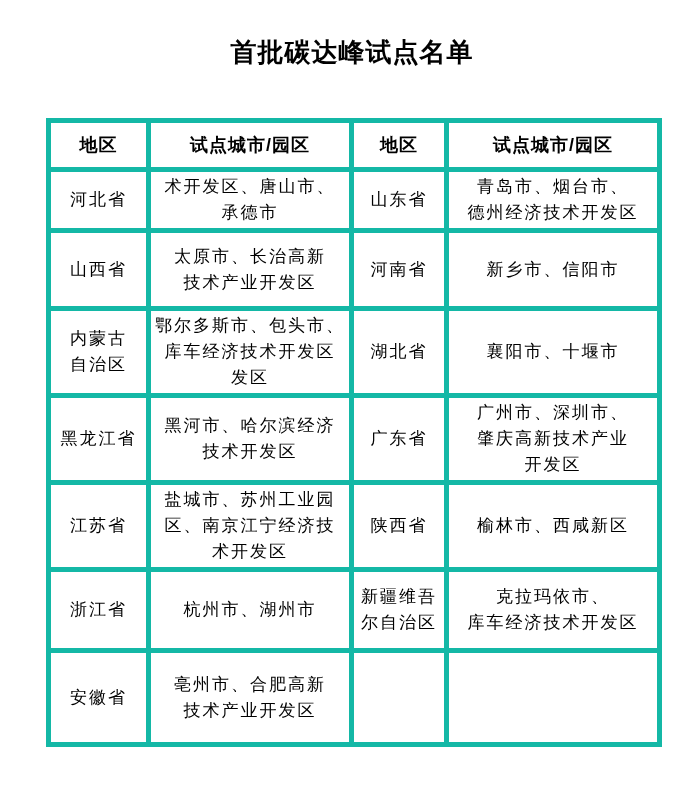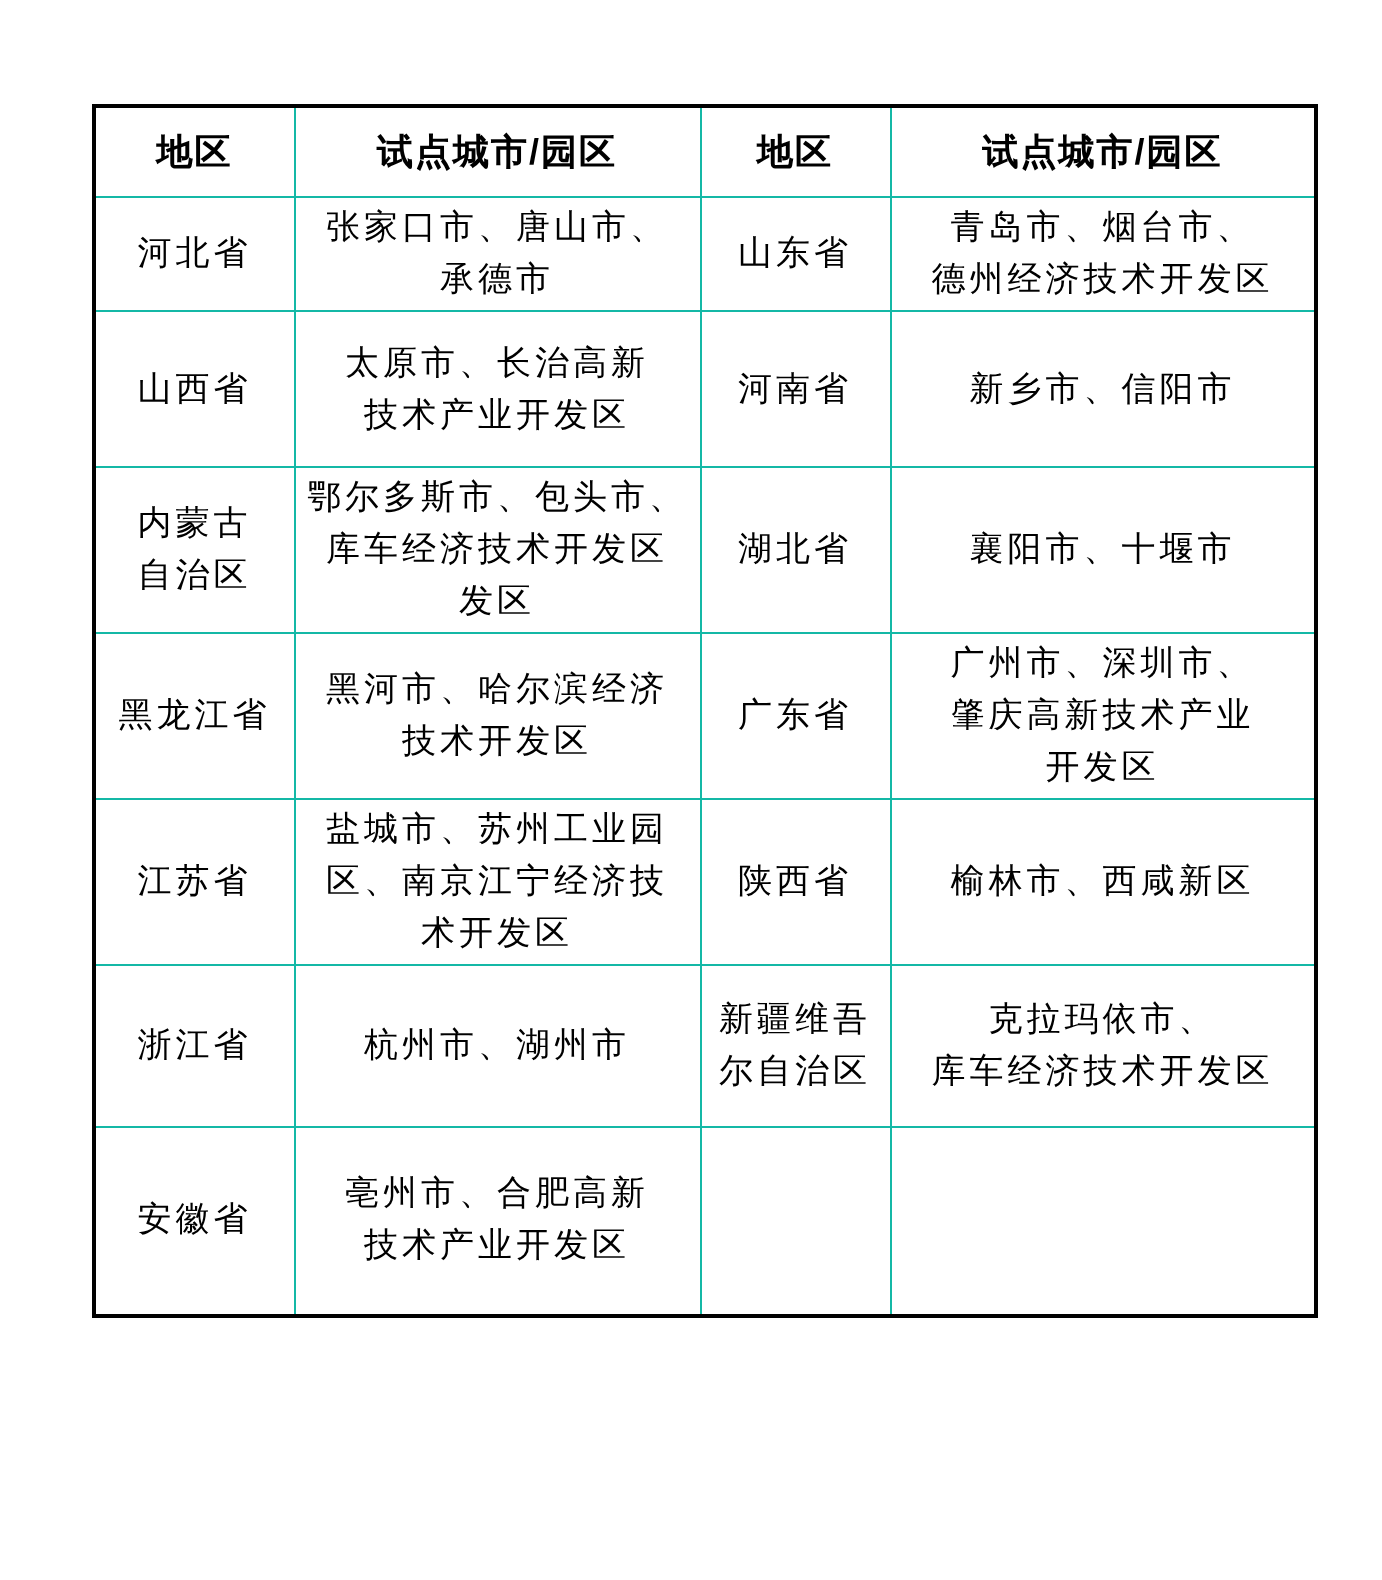--- a/index.html
+++ b/index.html
@@ -34,21 +34,21 @@
     border-collapse: collapse;
     table-layout: fixed;
     width: 611px;
     border: 2px solid #000000;
   }
   col.c-region1 { width: 100px; }
   col.c-cities1 { width: 203px; }
   col.c-region2 { width: 95px;  }
   col.c-cities2 { width: 213px; }
   th, td {
-    border: 1px solid #14b8a6;
+    border: 5px solid #14b8a6;
     text-align: center;
     vertical-align: middle;
     padding: 2px 4px;
     white-space: pre-line;
     overflow: hidden;
   }
   thead th {
     font-family: "Liberation Sans", "DejaVu Sans", sans-serif;
     font-weight: bold;
     font-size: 18px;
@@ -67,40 +67,41 @@
   tbody tr:nth-child(4) { height: 70px; }
   tbody tr:nth-child(5) { height: 79px; }
   tbody tr:nth-child(6) { height: 81px; }
   tbody tr:nth-child(7) { height: 94px; }
   tbody tr:nth-child(8) { height: 75px; }
 </style>
 </head>
 <body>
 
 <div class="doc">
+  <h1 class="doc-title">首批碳达峰试点名单</h1>
 
   <table class="pilot-table">
     <colgroup>
       <col class="c-region1">
       <col class="c-cities1">
       <col class="c-region2">
       <col class="c-cities2">
     </colgroup>
     <thead>
       <tr>
         <th>地区</th>
         <th>试点城市/园区</th>
         <th>地区</th>
         <th>试点城市/园区</th>
       </tr>
     </thead>
     <tbody>
       <tr>
         <td>河北省</td>
-        <td>张家口市、唐山市、
+        <td>术开发区、唐山市、
 承德市</td>
         <td>山东省</td>
         <td>青岛市、烟台市、
 德州经济技术开发区</td>
       </tr>
       <tr>
         <td>山西省</td>
         <td>太原市、长治高新
 技术产业开发区</td>
         <td>河南省</td>

